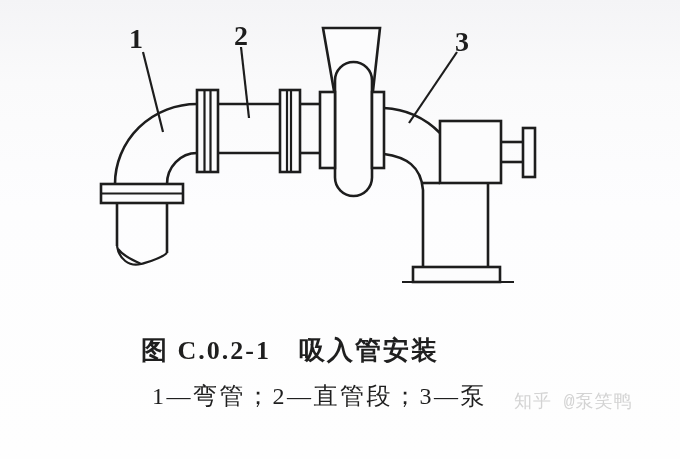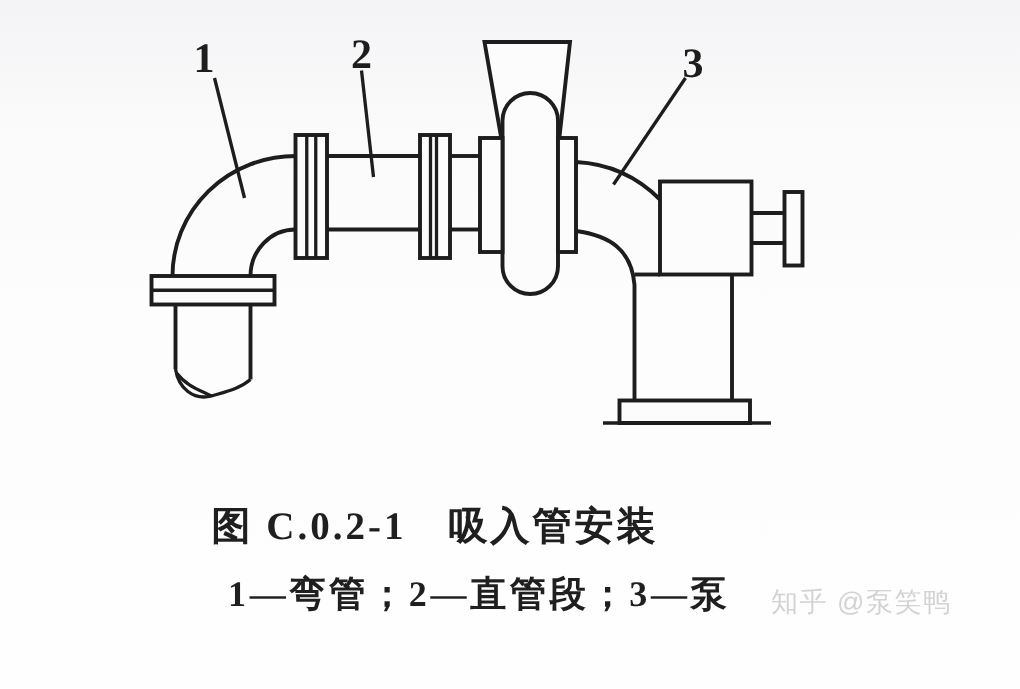--- a/index.html
+++ b/index.html
@@ -38,29 +38,29 @@
     font-size: 26px;
     font-weight: 600;
     letter-spacing: 2px;
     color: #1f1f1f;
     white-space: nowrap;
   }
   .caption-legend {
     position: absolute;
     left: 152px; top: 380px;
     font-size: 24px;
-    font-weight: 700;
+    font-weight: 400;
     letter-spacing: 2.5px;
     color: #1f1f1f;
     white-space: nowrap;
   }
   .watermark {
     position: absolute;
     left: 514px; top: 389px;
-    font-family: Liberation Sans, sans-serif;
+    font-family: Liberation Mono, monospace;
     font-size: 18px;
     letter-spacing: 1px;
     color: #d3d3d3;
     white-space: nowrap;
   }
 </style>
 </head>
 <body>
 
 <div class="page">

